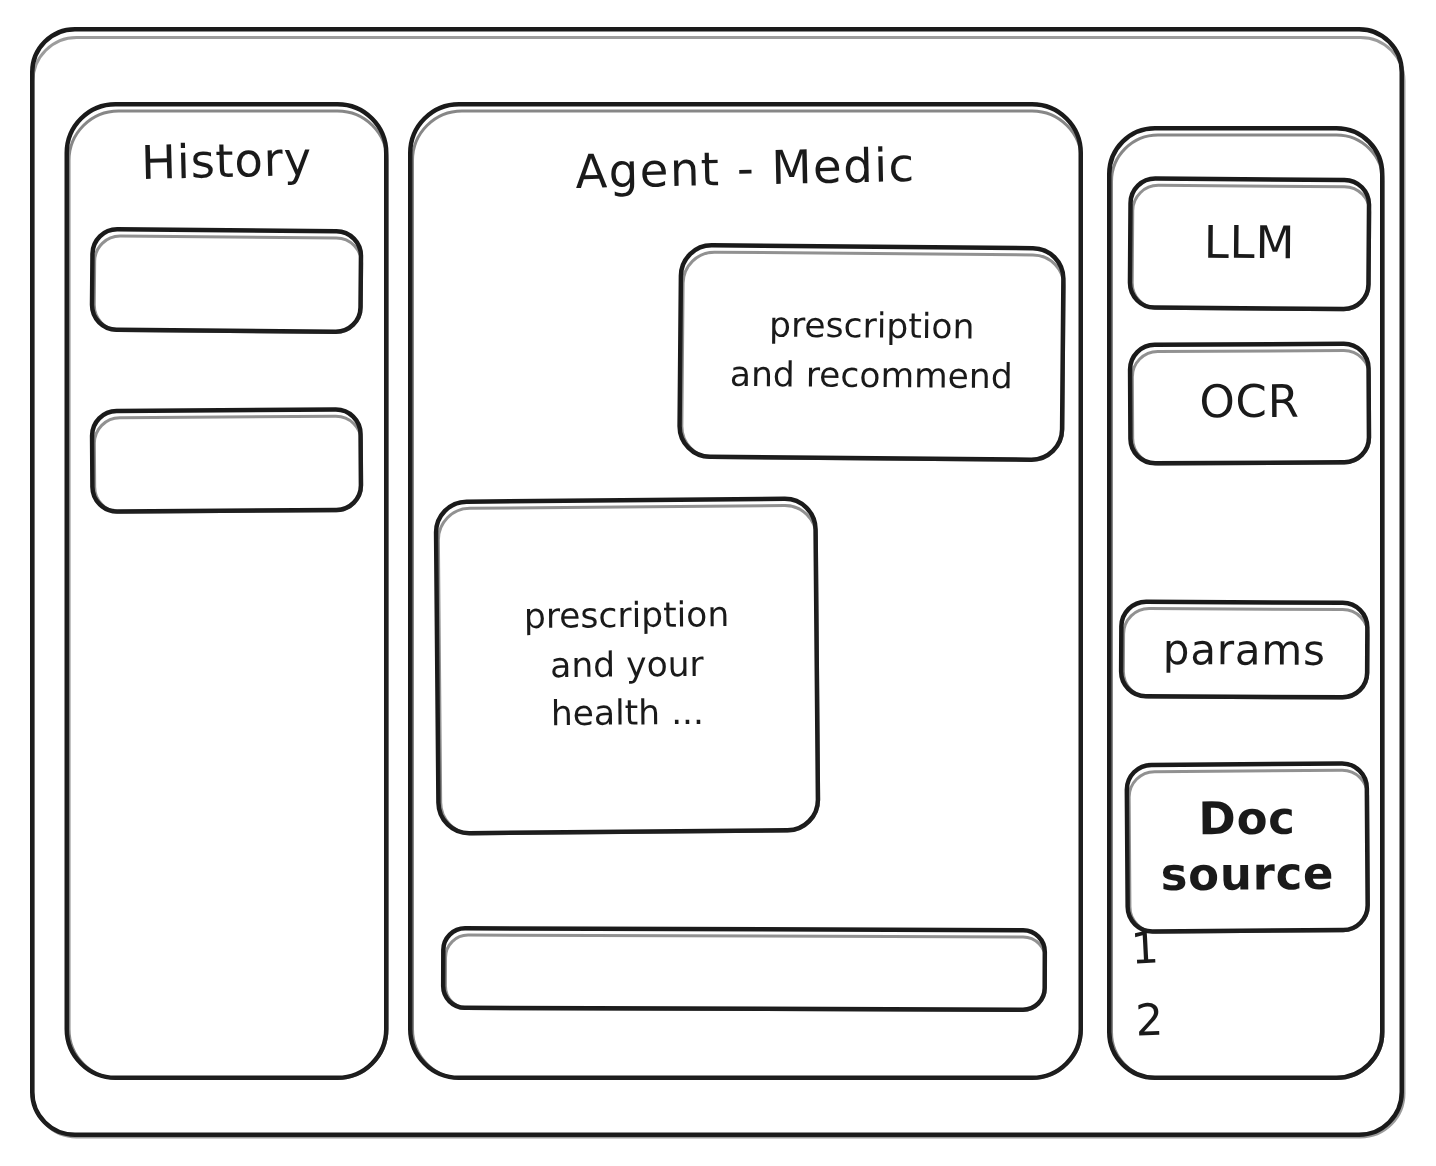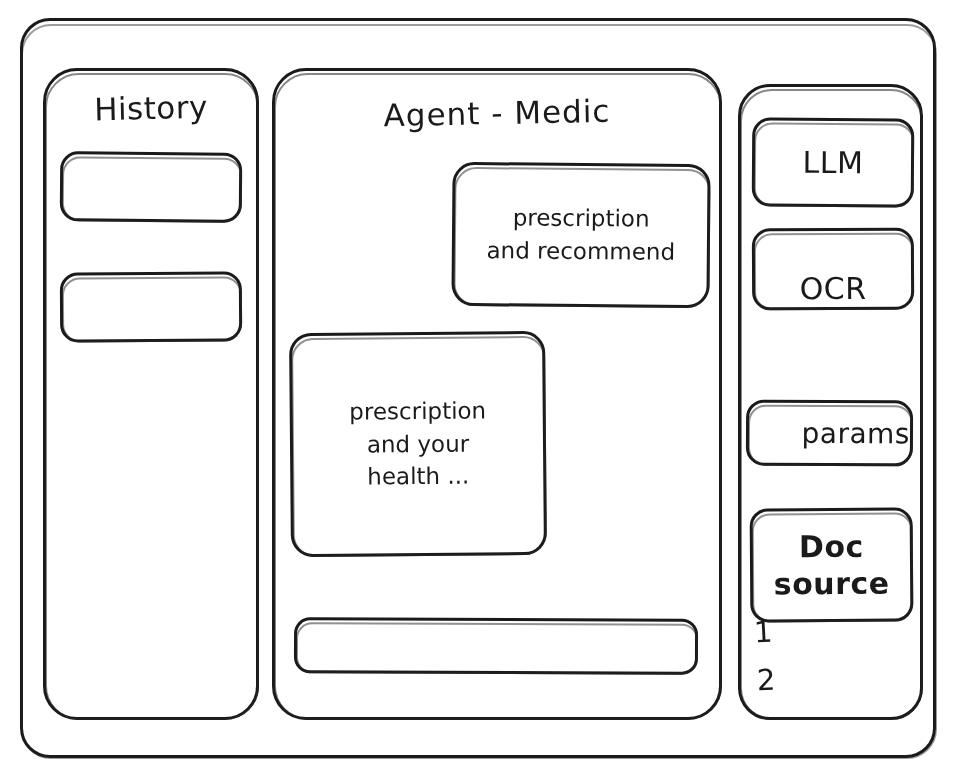--- a/index.html
+++ b/index.html
@@ -142,22 +142,22 @@
     justify-content: center;
     align-items: center;
     text-align: center;
     font-size: 30px;
     line-height: 1.25;
     letter-spacing: .5px;
   }
   .tool-box::after { border-radius: 18px; opacity:.5; }
 
   #tool-llm    { left: 752px; top: 118px; width: 162px; height: 89px; transform: rotate(.4deg); }
-  #tool-ocr    { left: 752px; top: 228px; width: 162px; height: 82px; transform: rotate(-.3deg); justify-content: flex-end; }
-  #tool-params { left: 746px; top: 400px; width: 167px; height: 66px; font-size: 28px; transform: rotate(.3deg); align-items: flex-end; }
+  #tool-ocr    { left: 752px; top: 228px; width: 162px; height: 82px; transform: rotate(-.3deg); }
+  #tool-params { left: 746px; top: 400px; width: 167px; height: 66px; font-size: 28px; transform: rotate(.3deg); }
   #tool-doc    { left: 750px; top: 508px; width: 163px; height: 114px; transform: rotate(-.4deg); }
   #tool-doc .ln { display:block;font-weight:bold; }
 
   .doc-ref {
     position: absolute;
     font-size: 29px;
     font-weight: 500;
   }
   #doc-ref-1 { left: 754px; top: 615px; transform: rotate(-3deg); }
   #doc-ref-2 { left: 757px; top: 663px; transform: rotate(-2deg); }

